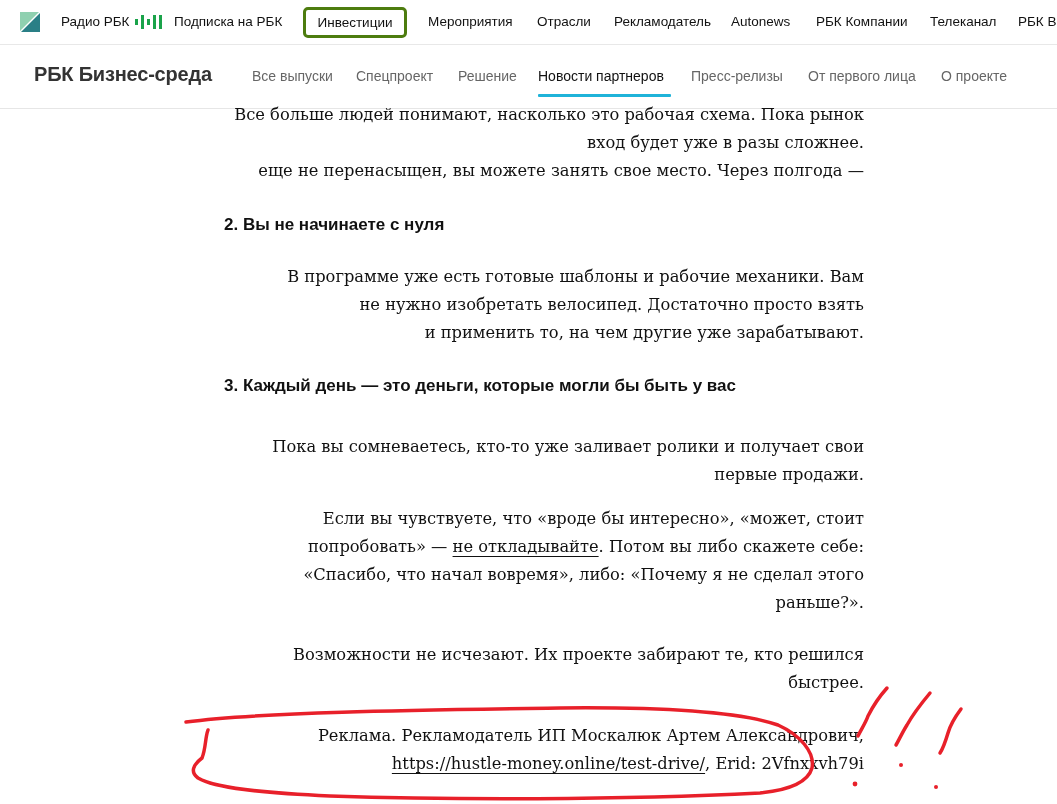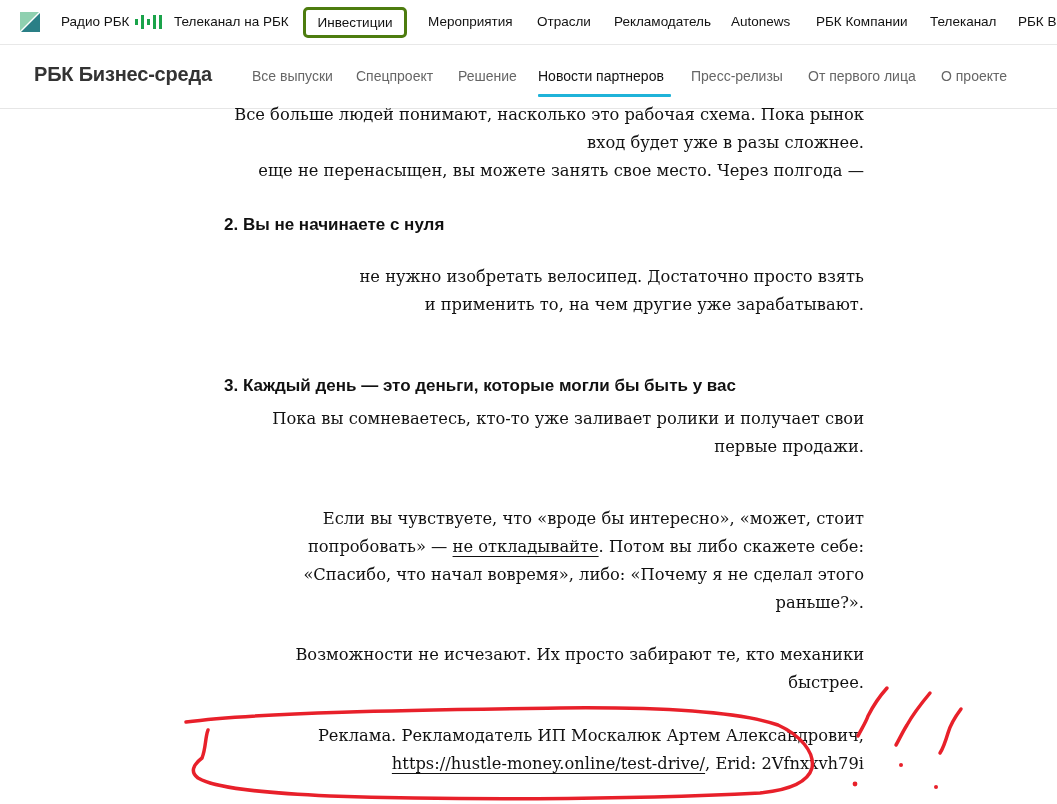--- a/index.html
+++ b/index.html
@@ -39,21 +39,21 @@
     <line x1="20" y1="0" x2="0" y2="20" stroke="#fff" stroke-width="1.4"></line>
   </svg>
   <span class="top-item" style="left:61px">Радио РБК</span>
   <svg class="radio-wave" viewBox="0 0 30 16">
     <rect x="0" y="5" width="3" height="6" fill="#1aa34a"></rect>
     <rect x="6" y="1" width="3" height="14" fill="#1aa34a"></rect>
     <rect x="12" y="5" width="3" height="6" fill="#1aa34a"></rect>
     <rect x="18" y="1" width="3" height="14" fill="#1aa34a"></rect>
     <rect x="24" y="1" width="3" height="14" fill="#1aa34a"></rect>
   </svg>
-  <span class="top-item" style="left:174px">Телеканал на РБК</span>
+  <span class="top-item" style="left:174px">Подписка на РБК</span>
   <div class="invest-btn">Инвестиции</div>
   <span class="top-item" style="left:428px">Мероприятия</span>
   <span class="top-item" style="left:537px">Отрасли</span>
   <span class="top-item" style="left:614px">Рекламодатель</span>
   <span class="top-item" style="left:731px">Autonews</span>
   <span class="top-item" style="left:816px">РБК Компании</span>
   <span class="top-item" style="left:930px">Телеканал</span>
   <span class="top-item" style="left:1018px">РБК Ви</span>
 </div>
 
@@ -72,40 +72,41 @@
 <div class="article">
   <div class="p" style="top:0">
     <div>Все больше людей понимают, насколько это рабочая схема. Пока рынок</div>
     <div>вход будет уже в разы сложнее.</div>
     <div>еще не перенасыщен, вы можете занять свое место. Через полгода —</div>
   </div>
 
   <div class="h" style="top:110px">2. Вы не начинаете с нуля</div>
 
   <div class="p" style="top:162px">
+    <div>В программе уже есть готовые шаблоны и рабочие механики. Вам</div>
     <div>не нужно изобретать велосипед. Достаточно просто взять</div>
     <div>и применить то, на чем другие уже зарабатывают.</div>
   </div>
 
   <div class="h" style="top:271px">3. Каждый день — это деньги, которые могли бы быть у вас</div>
 
-  <div class="p" style="top:304px">
+  <div class="p" style="top:332px">
     <div>Пока вы сомневаетесь, кто-то уже заливает ролики и получает свои</div>
     <div>первые продажи.</div>
   </div>
 
   <div class="p" style="top:404px">
     <div>Если вы чувствуете, что «вроде бы интересно», «может, стоит</div>
     <div><span>попробовать» — </span><a class="u">не откладывайте</a><span>. Потом вы либо скажете себе:</span></div>
     <div>«Спасибо, что начал вовремя», либо: «Почему я не сделал этого</div>
     <div>раньше?».</div>
   </div>
 
   <div class="p" style="top:540px">
-    <div>Возможности не исчезают. Их просто забирают те, кто механики</div>
+    <div>Возможности не исчезают. Их проекте забирают те, кто решился</div>
     <div>быстрее.</div>
   </div>
 
   <div class="p" style="top:621px">
     <div>Реклама. Рекламодатель ИП Москалюк Артем Александрович,</div>
     <div><a class="u">https://hustle-money.online/test-drive/</a><span>, Erid: 2Vfnxxvh79i</span></div>
   </div>
 </div>
 
 <svg class="annot" viewBox="0 0 1057 804">

